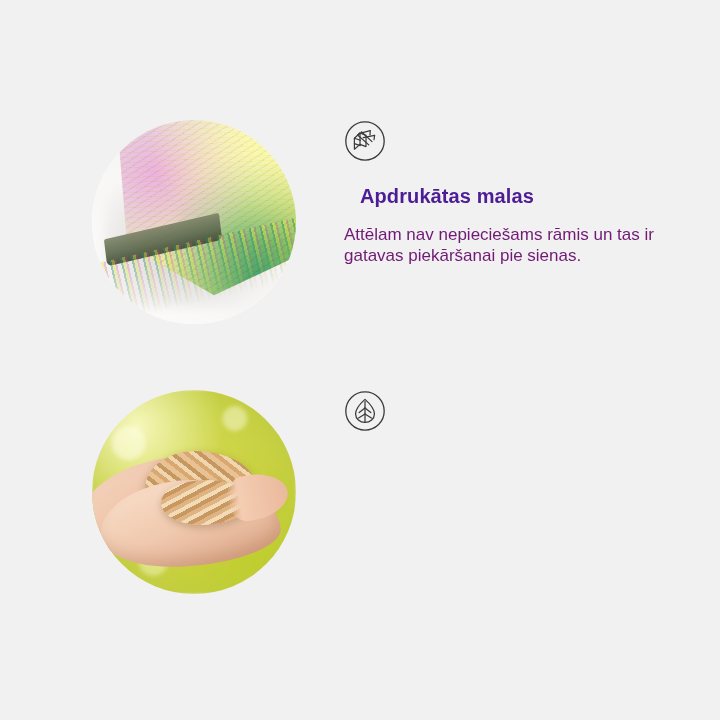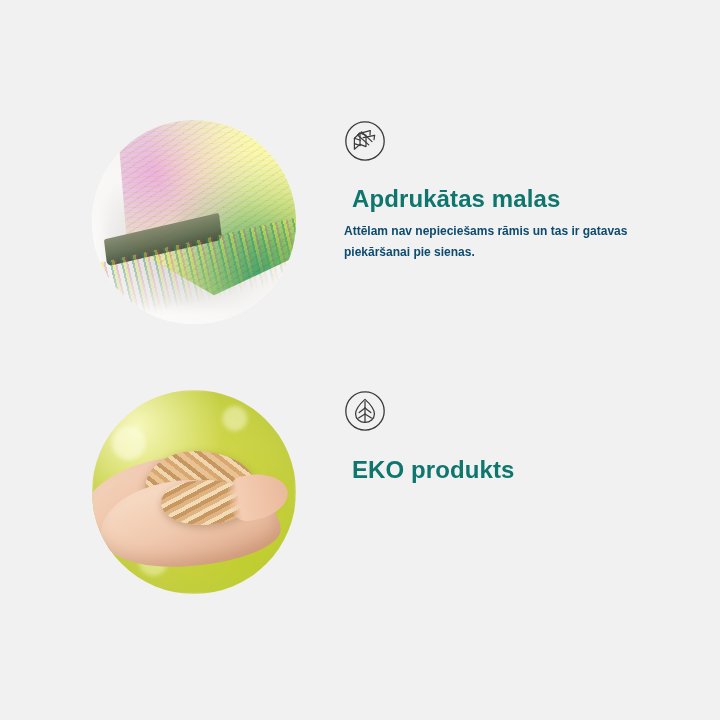--- a/index.html
+++ b/index.html
@@ -202,36 +202,35 @@
     width: 340px;
   }
   .icon-badge {
     width: 42px;
     height: 42px;
     display: block;
   }
   .icon-badge svg { display: block; }
 
   .feat-title {
-    margin: 8px;
-    font-size: 24px;
+    margin: 16px;
+    font-size: 20px;
     font-weight: 600;
-    color: #0f766e;
+    color: #4c1d95;
     letter-spacing: .1px;
   }
   .feature-1 .feat-title { margin-top: 23px; }
   .feature-2 .feat-title { margin-top: 24px; }
 
   .feat-desc {
     margin: 6px 0 0 0;
-    font-size: 12px;
+    font-size: 17px;
     line-height: 21px;
-    color: #0c4a6e;
+    color: #701a75;
     max-width: 336px;
-    font-weight: bold;
   }
 </style>
 </head>
 <body>
 
 <div class="page">
 
   <section class="feature feature-1">
 
     <div class="media">
@@ -290,17 +289,16 @@
           <g fill="none" stroke="#3a3a3a" stroke-width="1.25" stroke-linecap="round" stroke-linejoin="round">
             <path d="M21 9.4 C27.6 15.2 30.4 20.2 30.4 24.0 C30.4 28.8 26.2 32.4 21 32.4 C15.8 32.4 11.6 28.8 11.6 24.0 C11.6 20.2 14.4 15.2 21 9.4 Z"></path>
             <path d="M21 11.6 L21 32.4"></path>
             <path d="M21 18.0 L15.2 22.6"></path>
             <path d="M21 18.0 L26.8 22.6"></path>
             <path d="M21 24.0 L14.6 28.0"></path>
             <path d="M21 24.0 L27.4 28.0"></path>
           </g>
         </svg>
       </span>
-      <h2 class="feat-title">EKO produkts</h2>
     </div>
   </section>
 
 </div>
 
 </body></html>

